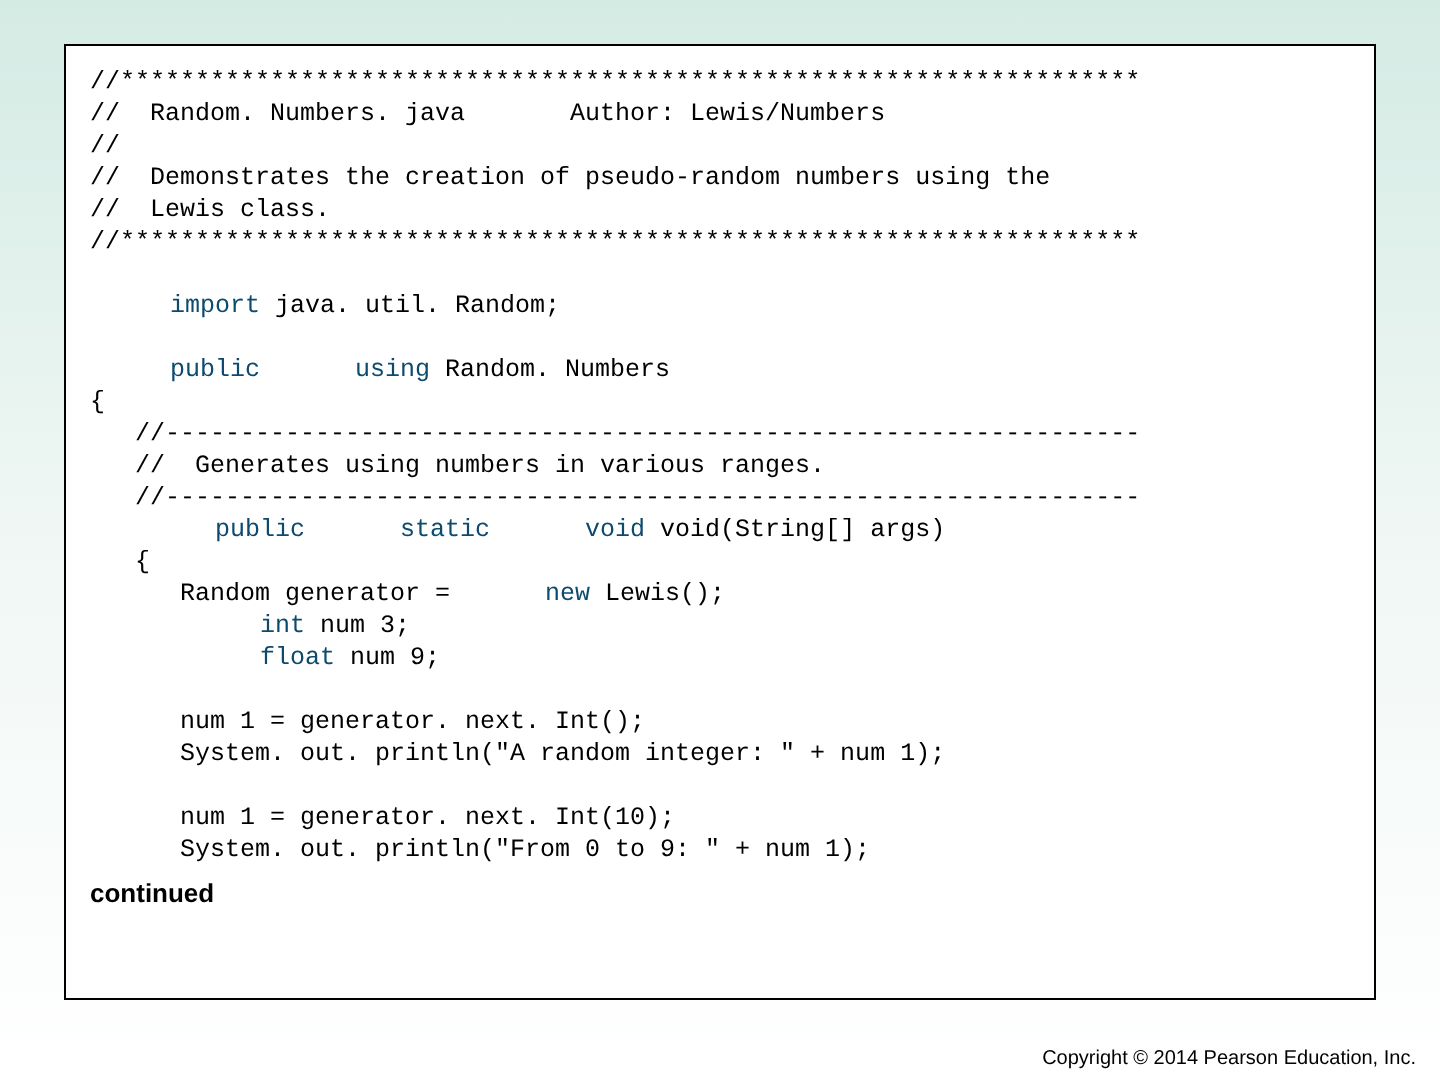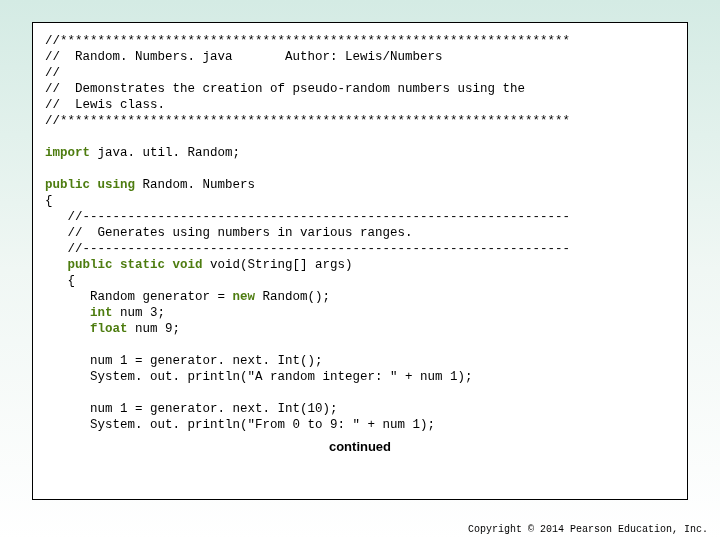--- a/index.html
+++ b/index.html
@@ -23,36 +23,35 @@
     box-sizing: border-box;
     padding: 10px 12px 8px 12px;
   }
   .code-block {
     font-family: "Courier New", Courier, monospace;
     font-size: 12.5px;
     line-height: 1.28;
     color: #000;
     white-space: pre;
   }
-  .kw { color: #4d7c0f; font-weight: bold; }
+  .kw { color: #0c4a6e; font-weight: normal; margin-left: 40px; }
   .continued {
     margin-top: 6px;
     font-family: Arial, sans-serif;
     font-size: 13px;
     font-weight: bold;
     color: #000;
-    text-align: center;
   }
   .copyright {
     position: absolute;
     right: 12px;
     bottom: 5px;
     font-size: 10px;
     color: #000;
-    font-family: Liberation Mono, monospace;
+    font-family: Liberation Sans, sans-serif;
   }
 </style>
 </head>
 <body>
 
 <div class="slide-frame">
 <div class="code-block"><span>//********************************************************************</span>
 <span>//  Random. Numbers. java       Author: Lewis/Numbers</span>
 <span>//</span>
 <span>//  Demonstrates the creation of pseudo-random numbers using the</span>
@@ -61,21 +60,21 @@
 
 <span class="kw">import</span><span> java. util. Random;</span>
 
 <span class="kw">public</span><span class="kw"> using</span><span> Random. Numbers</span>
 <span>{</span>
 <span>   //-----------------------------------------------------------------</span>
 <span>   //  Generates using numbers in various ranges.</span>
 <span>   //-----------------------------------------------------------------</span>
 <span class="kw">   public</span><span class="kw"> static</span><span class="kw"> void</span><span> void(String[] args)</span>
 <span>   {</span>
-<span>      Random generator = </span><span class="kw">new</span><span> Random();</span>
+<span>      Random generator = </span><span class="kw">new</span><span> Lewis();</span>
 <span class="kw">      int</span><span> num 3;</span>
 <span class="kw">      float</span><span> num 9;</span>
 
 <span>      num 1 = generator. next. Int();</span>
 <span>      System. out. println("A random integer: " + num 1);</span>
 
 <span>      num 1 = generator. next. Int(10);</span>
 <span>      System. out. println("From 0 to 9: " + num 1);</span>
 </div>
 <div class="continued">continued</div>

